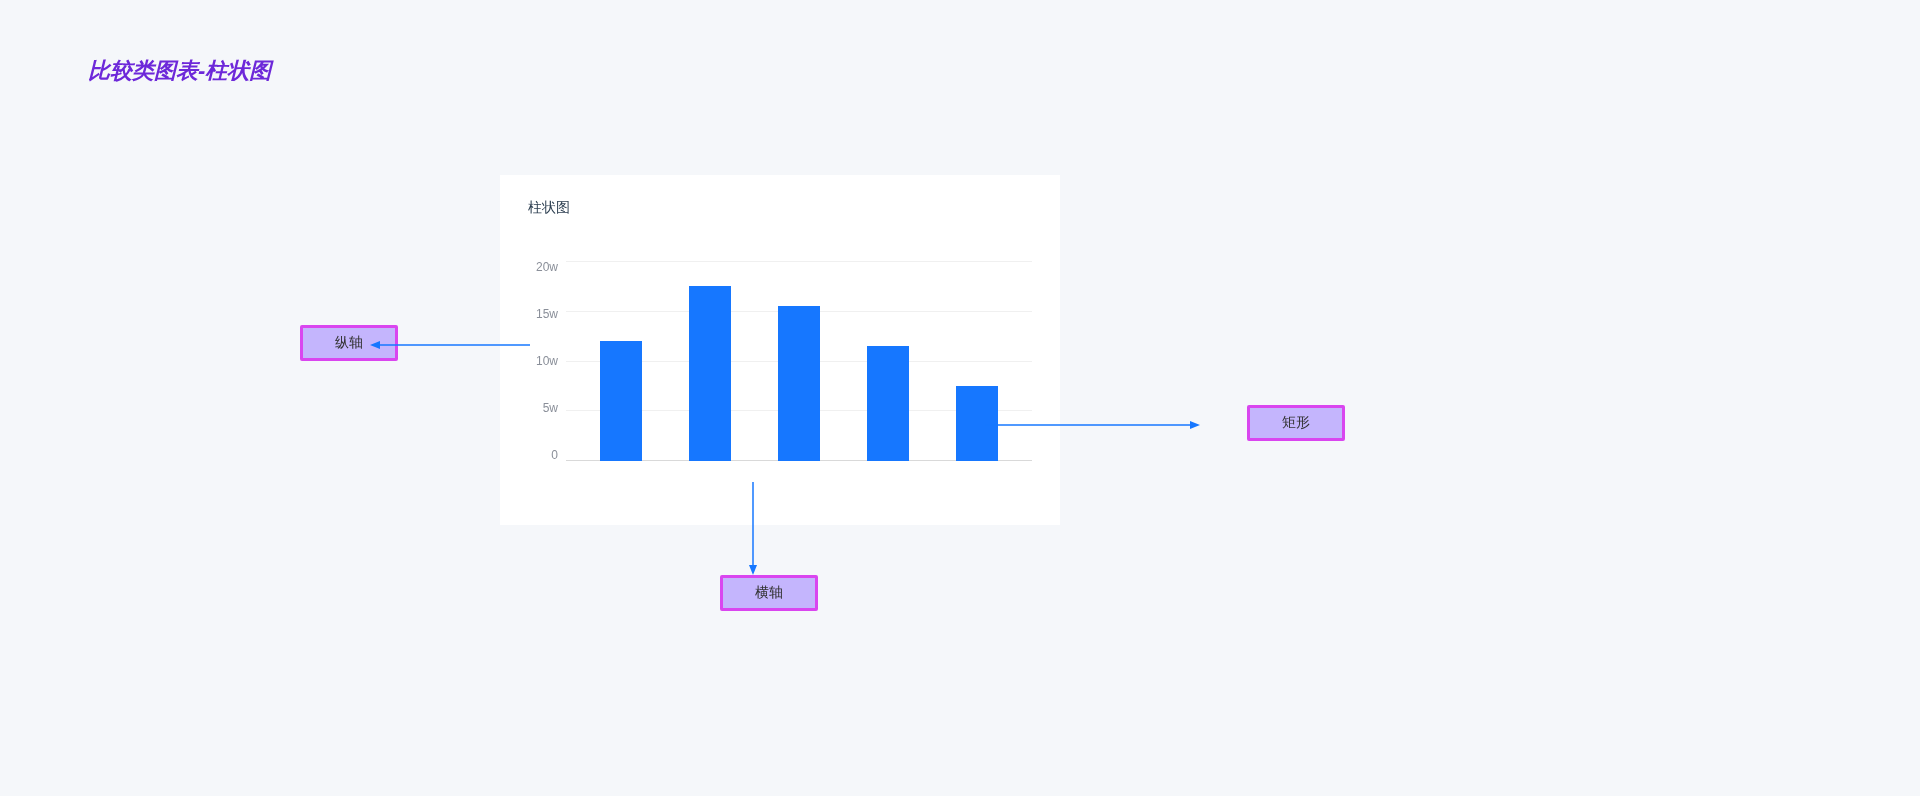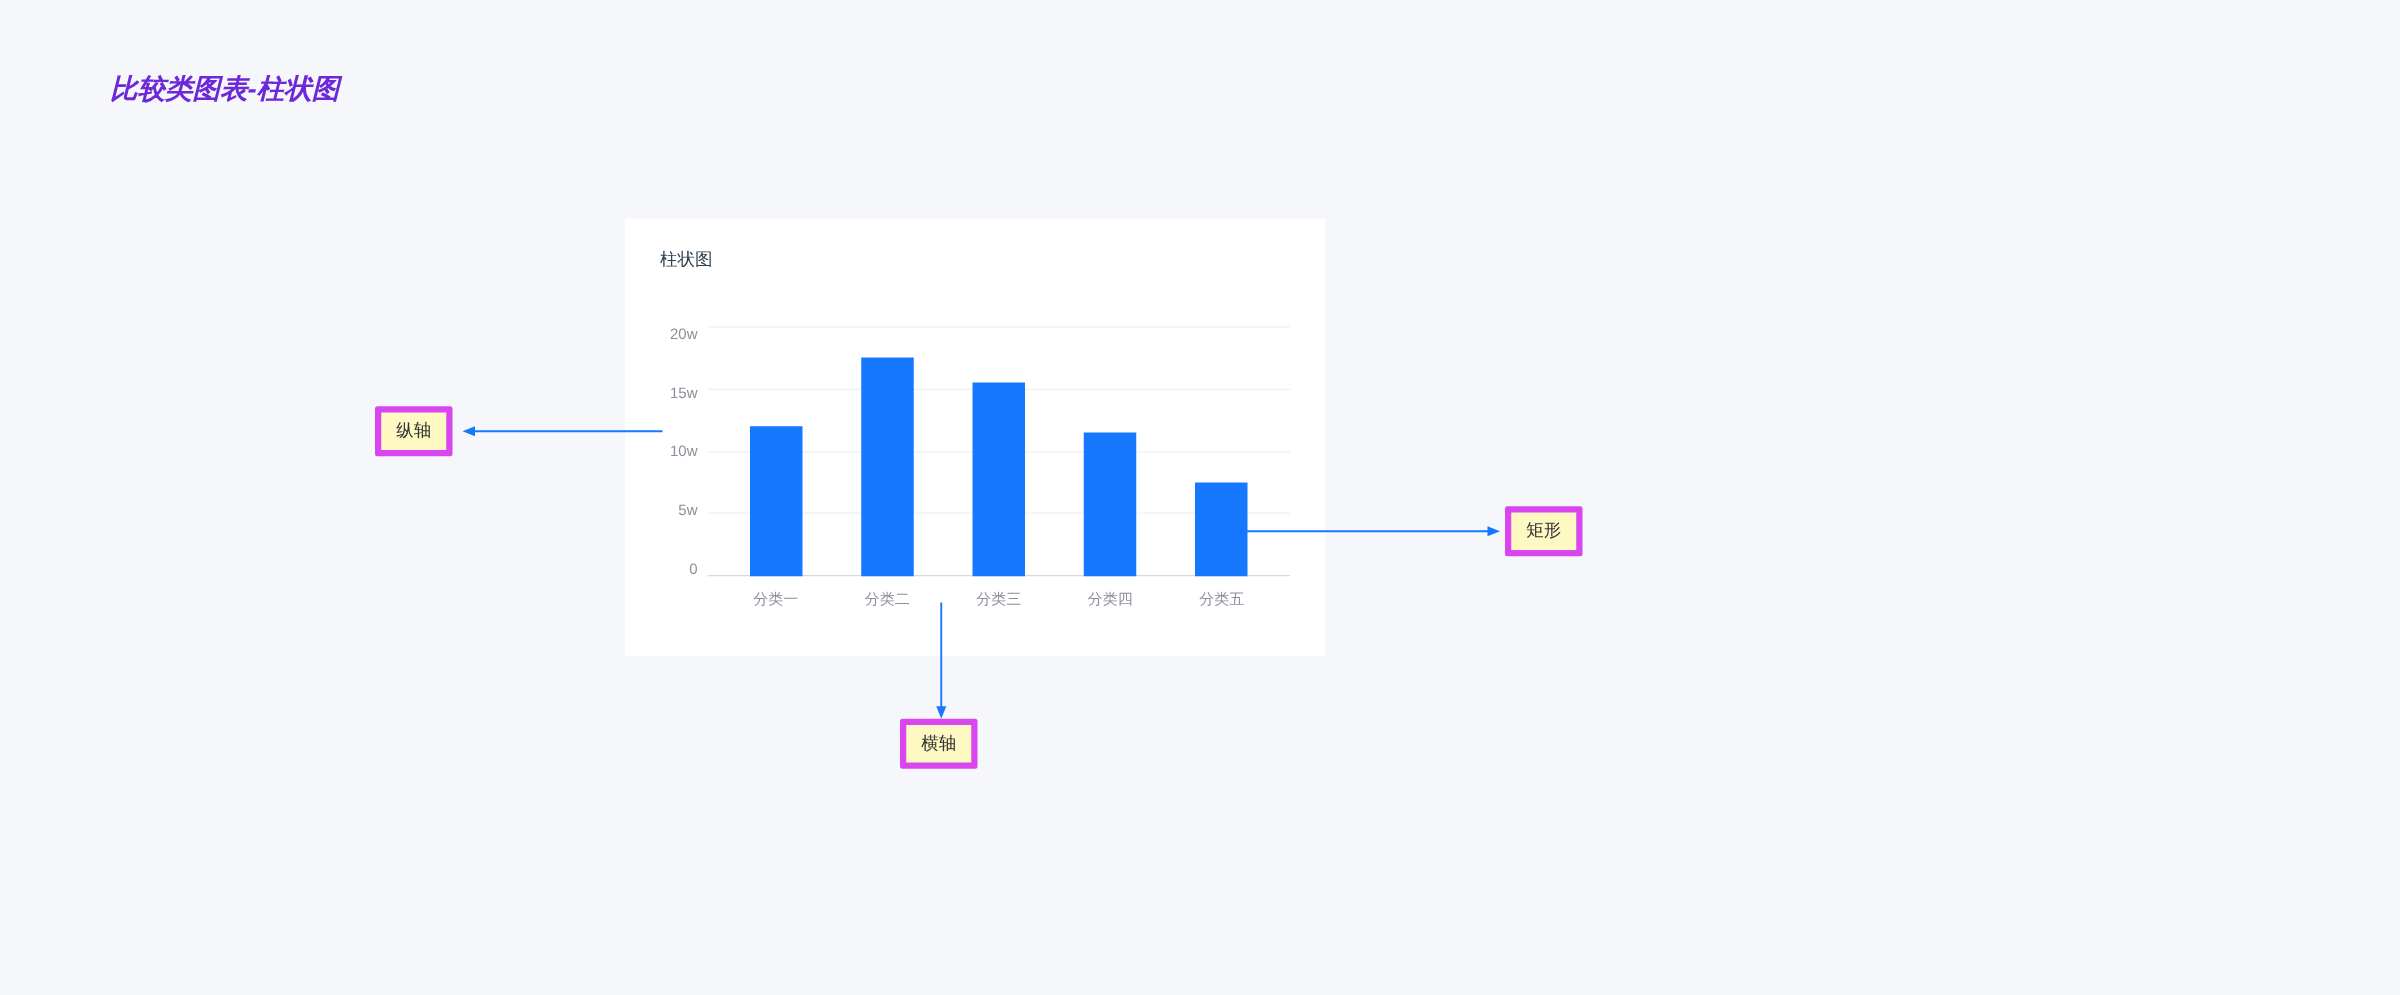--- a/index.html
+++ b/index.html
@@ -106,25 +106,25 @@
     }
     .x-label {
       width: 42px;
       text-align: center;
       font-size: 12px;
       color: #8a8f99;
       white-space: nowrap;
     }
     .annotation {
       position: absolute;
-      padding: 6px 12px;
+      padding: 6px 32px;
       font-size: 14px;
       color: #333;
-      border: 5px solid #d946ef;
-      background: #fef9c3;
+      border: 3px solid #d946ef;
+      background: #c4b5fd;
       border-radius: 2px;
     }
     .arrow-svg {
       position: absolute;
       overflow: visible;
     }
   </style>
 </head>
 <body>
 
@@ -152,38 +152,31 @@
       </div>
 
       <div class="bars" id="bars-container">
           <div class="bar" style="height: 120px; background: rgb(22, 119, 255);"></div>
           <div class="bar" style="height: 175px; background: rgb(22, 119, 255);"></div>
           <div class="bar" style="height: 155px; background: rgb(22, 119, 255);"></div>
           <div class="bar" style="height: 115px; background: rgb(22, 119, 255);"></div>
           <div class="bar" style="height: 75px; background: rgb(22, 119, 255);"></div>
         </div>
 
-      <div class="x-labels" id="x-labels-container">
-          <div class="x-label">分类一</div>
-          <div class="x-label">分类二</div>
-          <div class="x-label">分类三</div>
-          <div class="x-label">分类四</div>
-          <div class="x-label">分类五</div>
-        </div>
     </div>
   </div>
 </div>
 
 <div class="annotation" style="top:325px; left:300px;">纵轴</div>
 <svg class="arrow-svg" style="top:340px; left:370px; width:160px; height:10px;">
   <line x1="160" y1="5" x2="8" y2="5" stroke="#1677ff" stroke-width="1.5"></line>
   <polygon points="0,5 10,1 10,9" fill="#1677ff"></polygon>
 </svg>
 
-<div class="annotation" style="top:405px; left:1204px;">矩形</div>
+<div class="annotation" style="top:405px; left:1247px;">矩形</div>
 <svg class="arrow-svg" style="top:420px; left:985px; width:215px; height:10px;">
   <line x1="0" y1="5" x2="207" y2="5" stroke="#1677ff" stroke-width="1.5"></line>
   <polygon points="215,5 205,1 205,9" fill="#1677ff"></polygon>
 </svg>
 
 <div class="annotation" style="top:575px; left:720px;">横轴</div>
 <svg class="arrow-svg" style="top:482px; left:748px; width:10px; height:93px;">
   <line x1="5" y1="0" x2="5" y2="85" stroke="#1677ff" stroke-width="1.5"></line>
   <polygon points="5,93 1,83 9,83" fill="#1677ff"></polygon>
 </svg>

